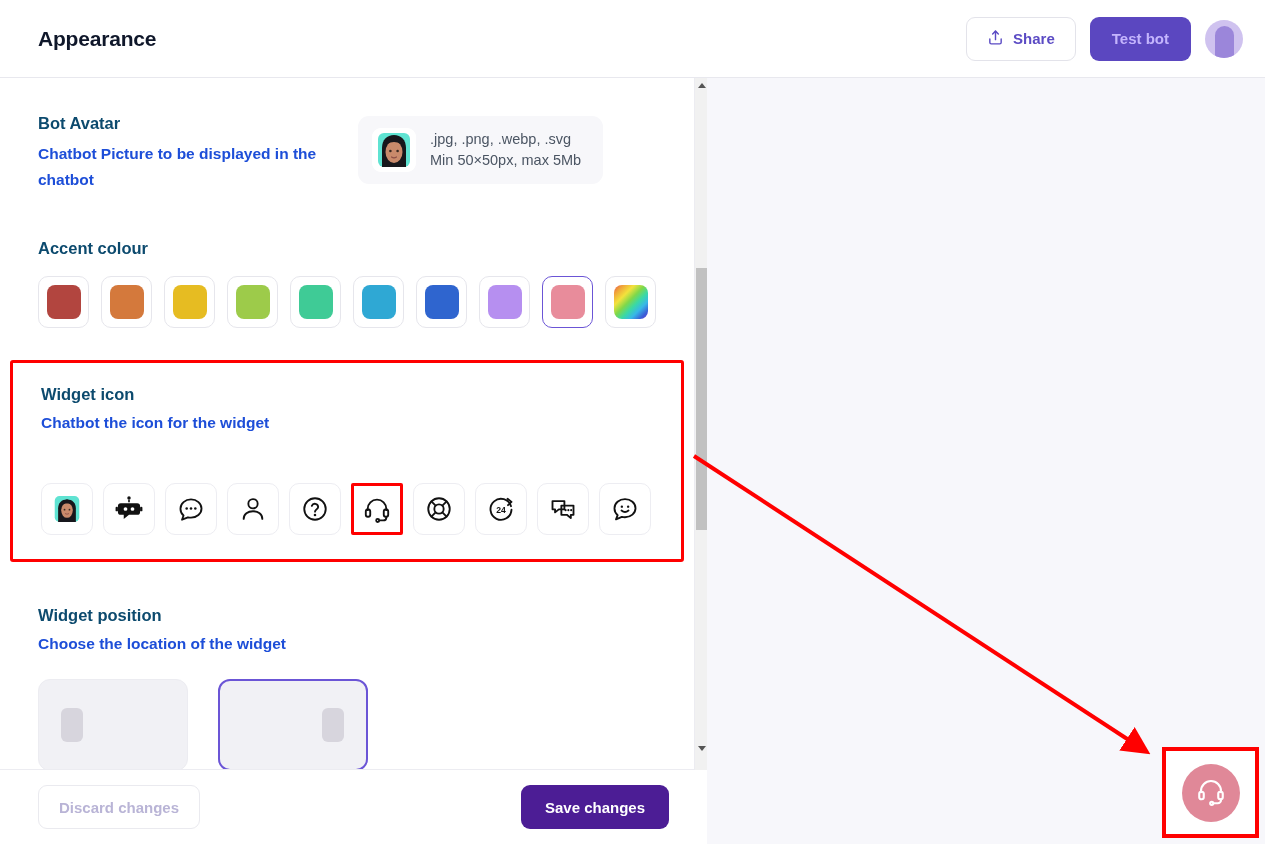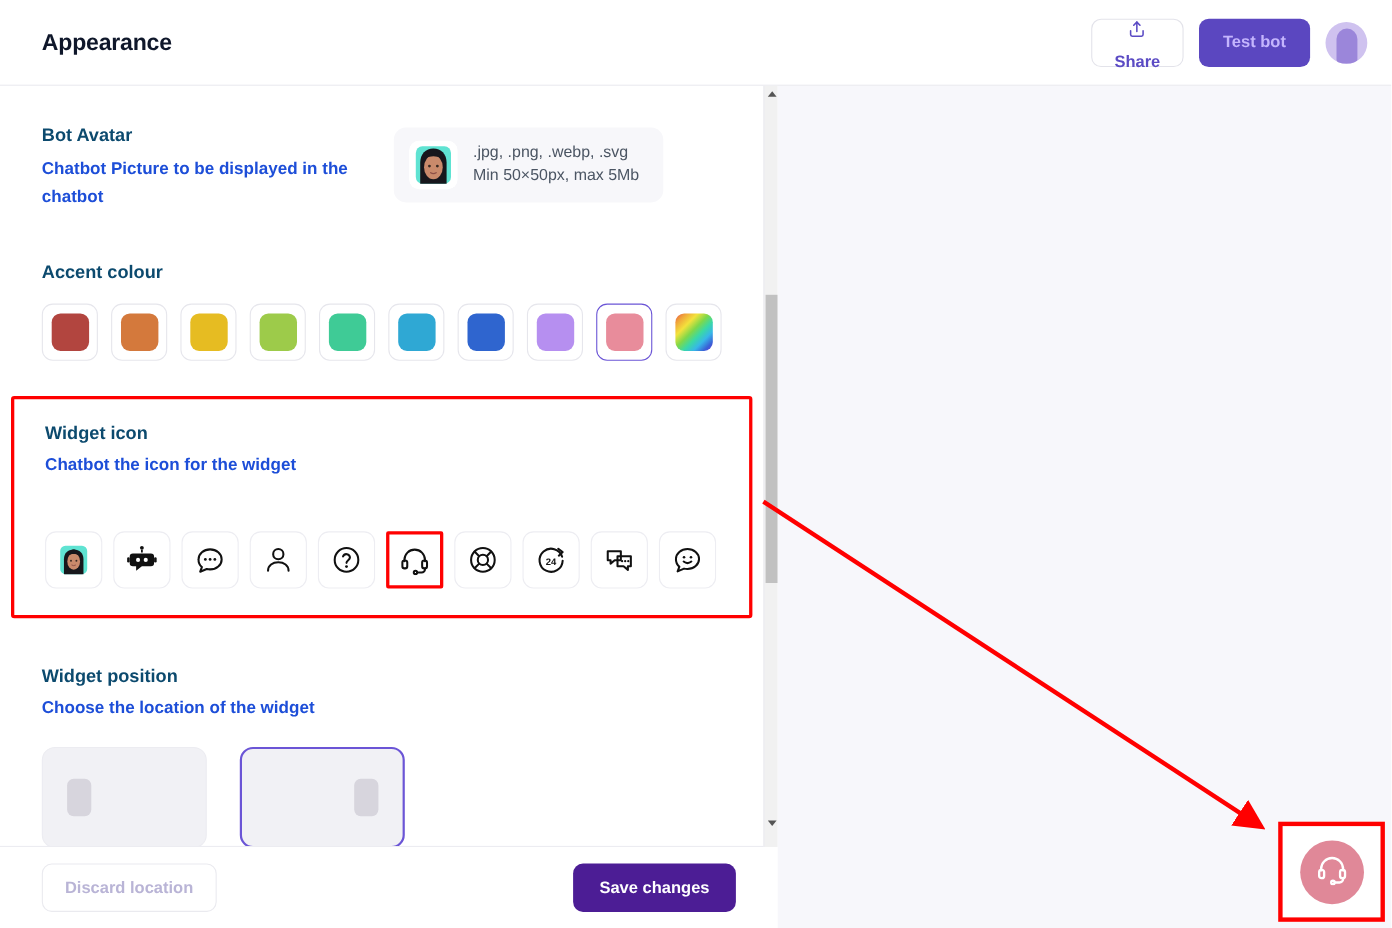--- a/index.html
+++ b/index.html
@@ -21,21 +21,20 @@
   }
   .page-title { font-size: 21px; font-weight: bold; color: #0f172a; letter-spacing: -0.2px; }
   .header-spacer { flex: 1 1 auto; }
   .header-actions { display: flex; align-items: center; gap: 14px; }
   .btn-share {
     display: flex; align-items: center; gap: 9px;
     height: 44px; padding: 0 20px;
     background: #fff; border: 1px solid #e3e3ea; border-radius: 9px;
     color: #5b4bc4; font-size: 15px; font-weight: bold;
     cursor: pointer;
-    flex-direction: column;
   }
   .btn-test {
     height: 44px; padding: 0 22px;
     background: #5b47c0; border: none; border-radius: 9px;
     color: #c4b5fd; font-size: 15px; font-weight: bold;
     cursor: pointer;
   }
   .avatar-chip {
     width: 38px; height: 38px; border-radius: 50%;
     background: #cfc2ef; overflow: hidden;
@@ -408,21 +407,21 @@
               <i></i>
             </div>
           <div class="sb-thumb"></div>
           <div class="sb-arrow down">
               <i></i>
             </div>
         </div>
       </div>
 
       <div class="footer">
-        <button class="btn-discard">Discard location</button>
+        <button class="btn-discard">Discard changes</button>
         <button class="btn-save">Save changes</button>
       </div>
     </div>
 
     <div class="preview">
       <div class="fab-highlight">
         <div class="fab" style="background: rgb(224, 136, 152);">
           <span>
             <svg width="30" height="30" viewBox="0 0 24 24" fill="none" stroke="#ffffff" stroke-width="1.7" stroke-linecap="round" stroke-linejoin="round">
               <path d="M4 13v-1a8 8 0 0 1 16 0v1"></path>

